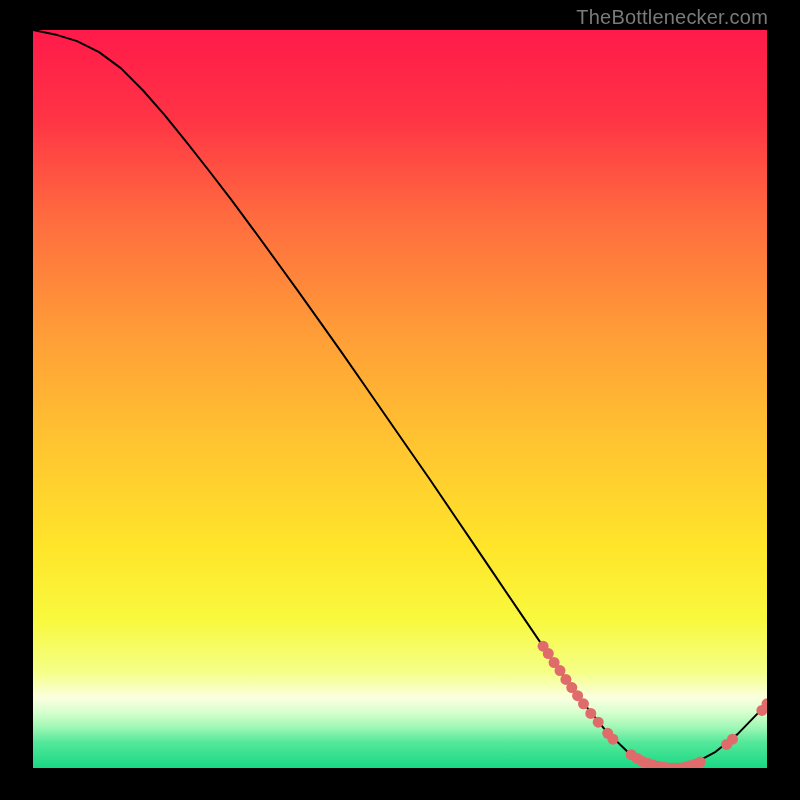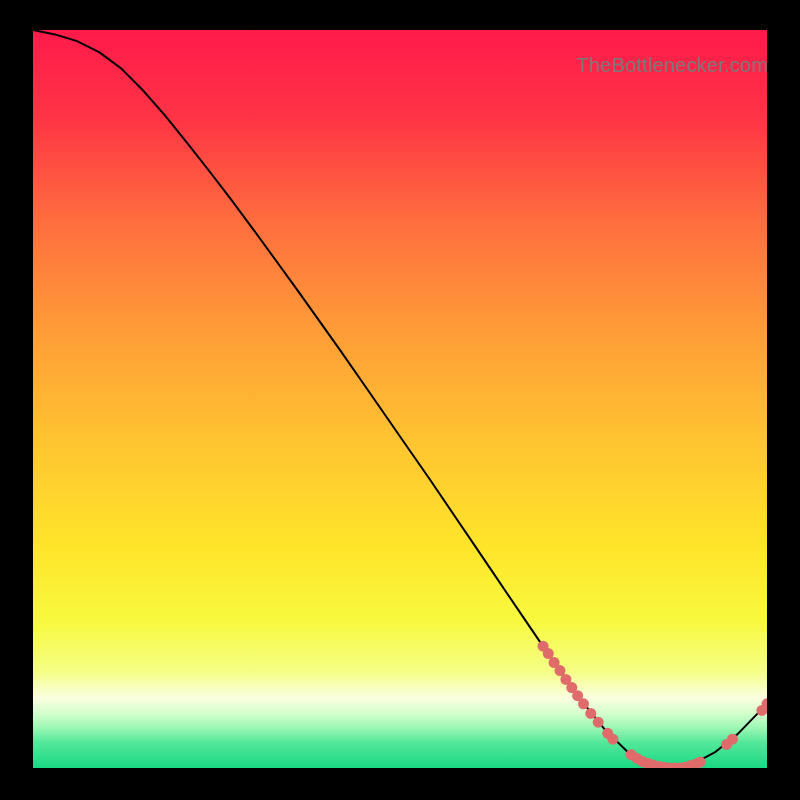--- a/index.html
+++ b/index.html
@@ -26,21 +26,20 @@
     height: 738px;
   }
   .attrib {
     position: absolute;
     right: 32px;
     top: 6px;
     font-family: Arial, Helvetica, sans-serif;
     font-size: 20px;
     color: #7a7a7a;
     letter-spacing: 0.2px;
-    margin-top: 48px;
   }
   svg { display: block; }
 </style>
 </head>
 <body>
 
 <div class="frame">
   <svg class="plot" viewBox="0 0 734 738">
     <defs>
       <linearGradient id="bg" x1="0" y1="0" x2="0" y2="1">

